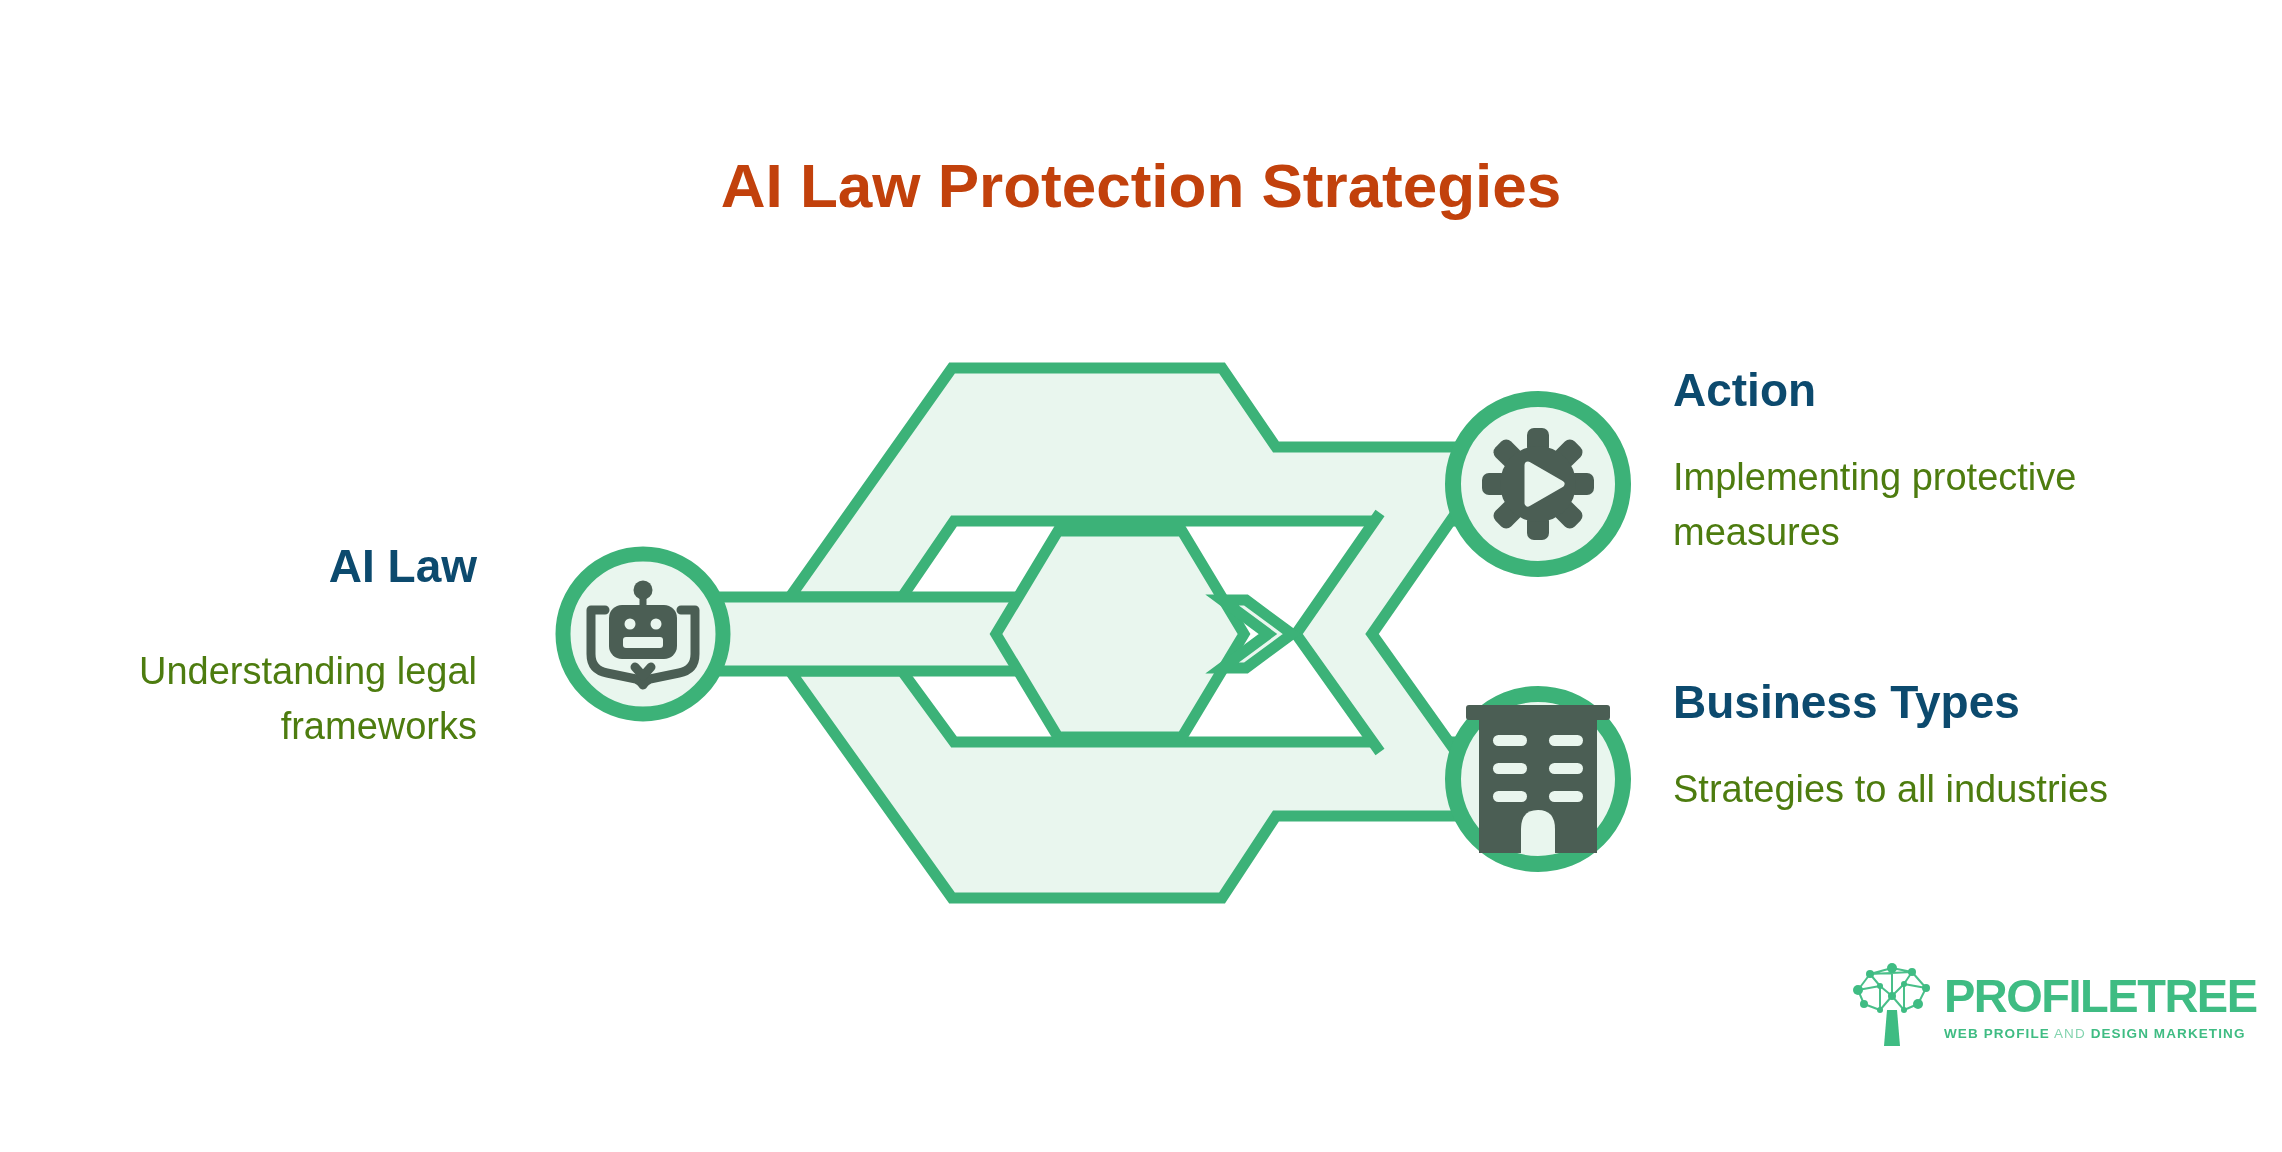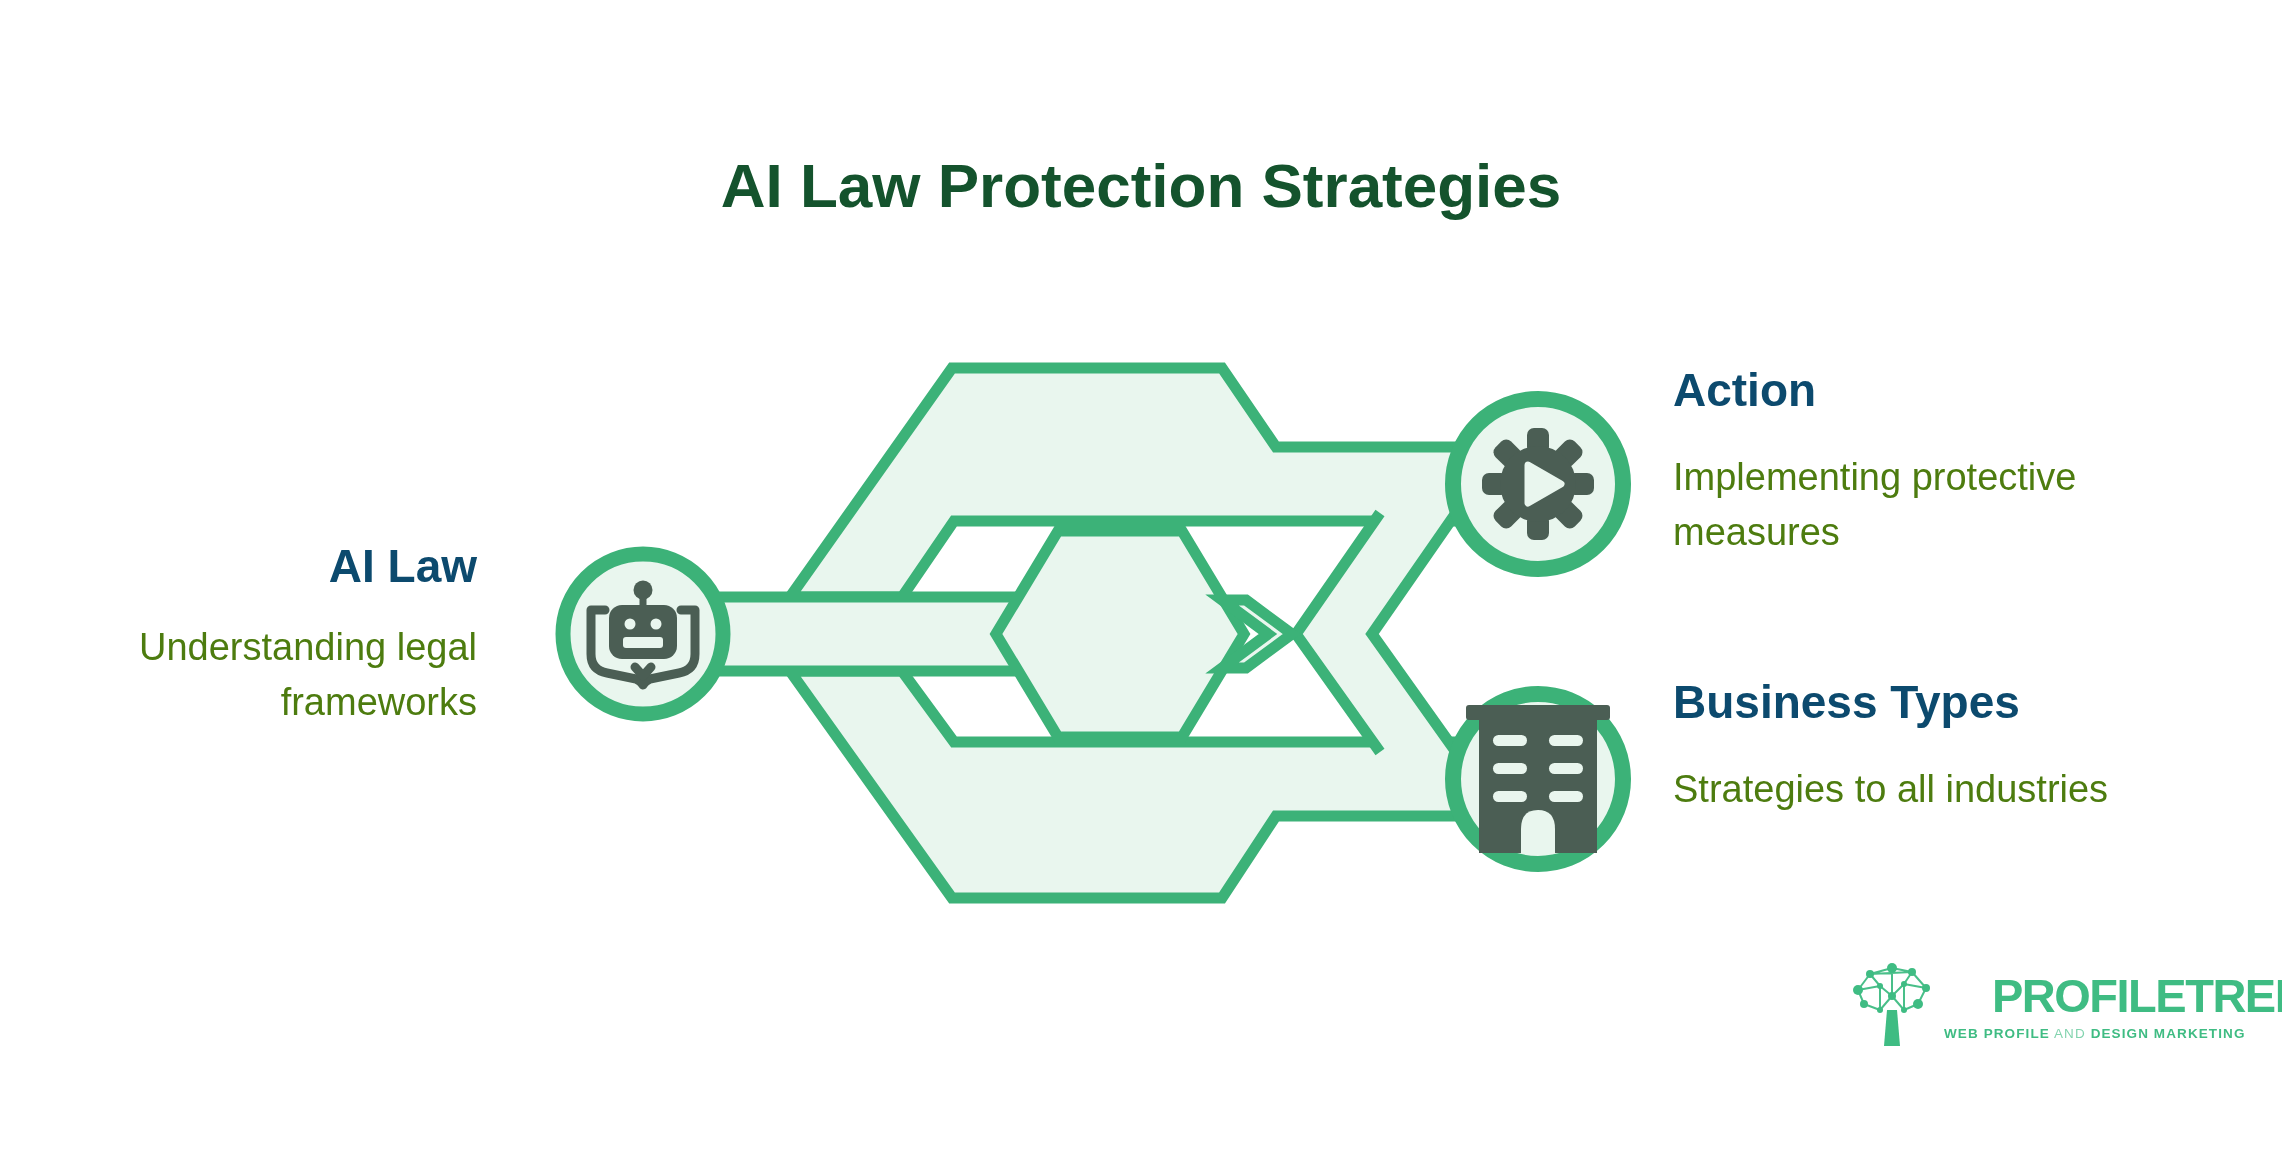--- a/index.html
+++ b/index.html
@@ -5,42 +5,42 @@
   html,body{margin:0;padding:0;}
   body{
     width:2282px;height:1152px;position:relative;overflow:hidden;
     background:#ffffff;
     font-family:"Liberation Sans", sans-serif;
   }
   .abs{position:absolute;}
   #art{position:absolute;left:0;top:0;}
   .title{
     left:0;top:150px;width:2282px;text-align:center;
-    font-size:62px;font-weight:700;color:#14532d;letter-spacing:0px;
+    font-size:62px;font-weight:700;color:#c2410c;letter-spacing:0px;
   }
   .node-heading{
     font-size:46px;font-weight:700;color:#0c4a6e;line-height:1.15;
   }
   .node-body{
     font-size:38px;font-weight:400;color:#4d7c0f;line-height:1.45;
   }
   .right-align{text-align:right;}
   
   #ailaw-heading{right:1805px;top:540px;width:520px;}
-  #ailaw-body{right:1805px;top:620px;width:440px;}
+  #ailaw-body{right:1805px;top:644px;width:440px;}
   
   #action-heading{left:1673px;top:364px;width:520px;}
   #action-body{left:1673px;top:450px;width:480px;}
   
   #business-heading{left:1673px;top:676px;width:620px;}
   #business-body{left:1673px;top:762px;width:600px;white-space:nowrap;}
   
   #logo{left:1850px;top:960px;display:flex;align-items:flex-start;gap:10px;}
   .brand-line{font-size:47px;line-height:1;color:#3fbc83;letter-spacing:-1.5px;margin-top:12px;}
-  .brand-bold{font-weight:700;margin-left:48px;}
+  .brand-bold{font-weight:700;}
   .brand-light{font-weight:700;}
   .tagline{font-size:13.5px;letter-spacing:1.1px;color:#3fbc83;margin-top:7px;white-space:nowrap;}
   .tag-bold{font-weight:700;}
   .tag-light{font-weight:400;opacity:.65;}
 </style>
 </head>
 <body>
 
 <svg id="art" width="2282" height="1152" viewBox="0 0 2282 1152" xmlns="http://www.w3.org/2000/svg">
   <g fill="#e9f6ee" stroke="#3cb278" stroke-width="11" stroke-linejoin="miter">

